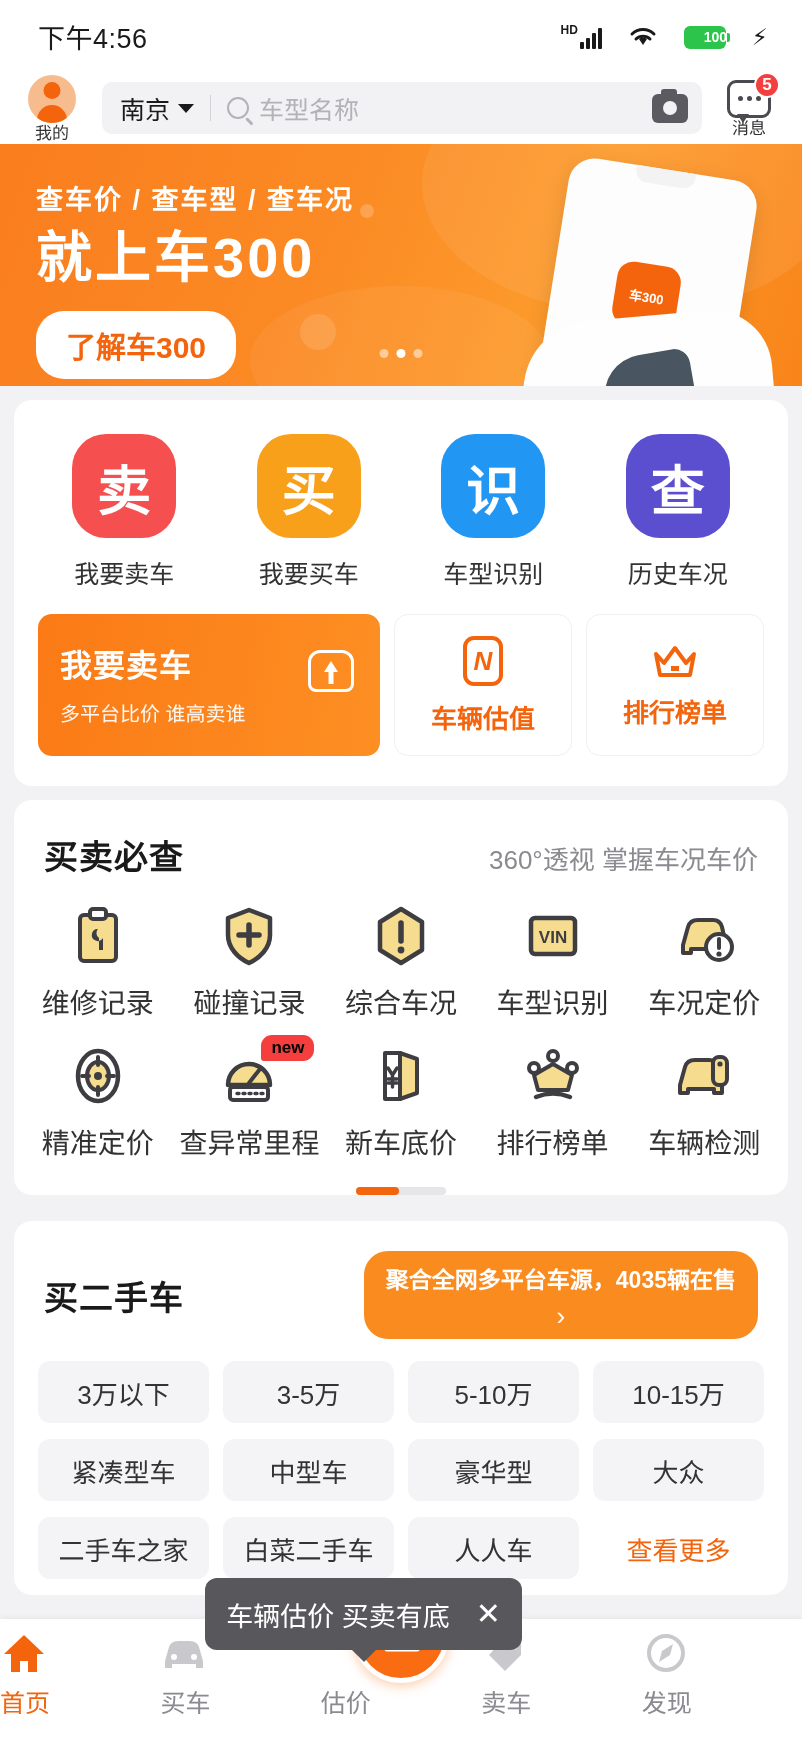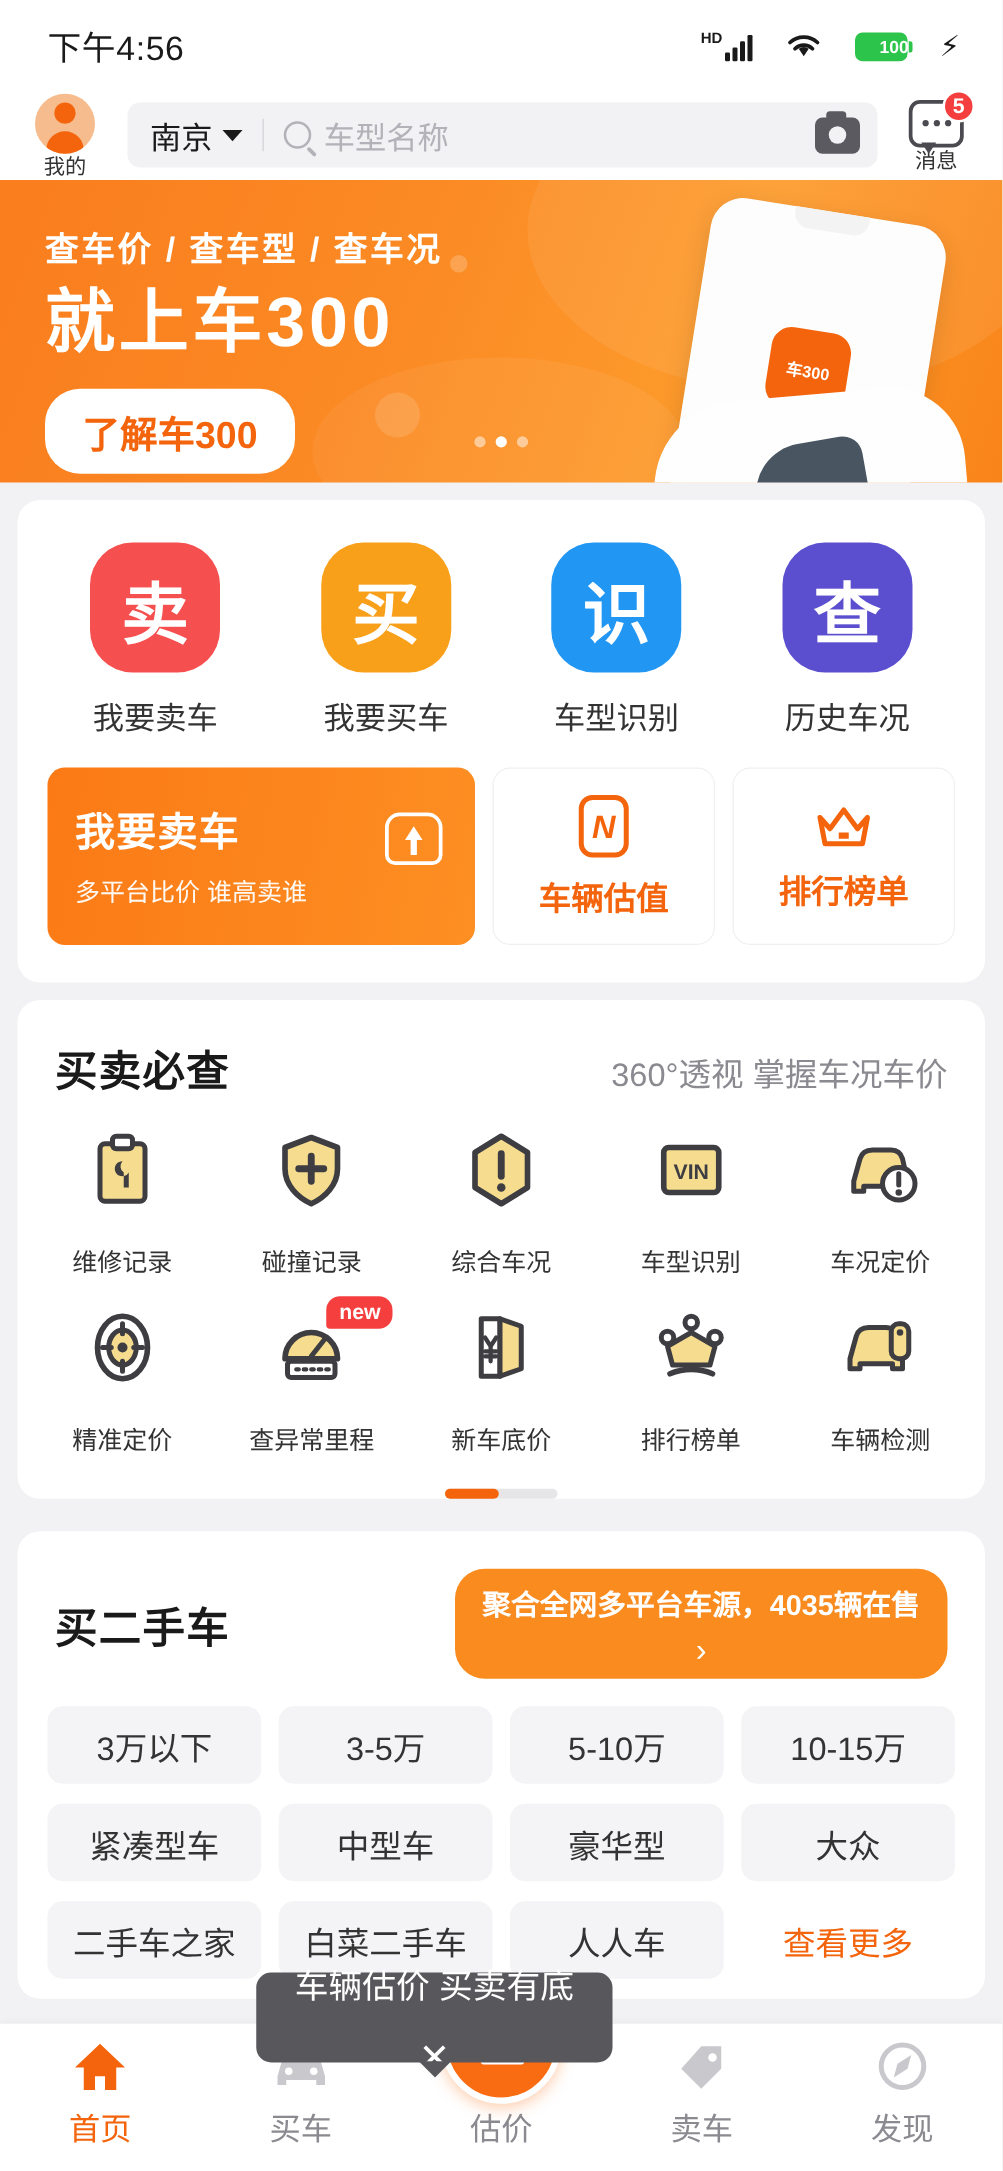--- a/index.html
+++ b/index.html
@@ -160,24 +160,24 @@
   
   .sec-head { display:flex; align-items:baseline; justify-content:space-between; padding: 30px 30px 0; }
   .sec-title { font-size:34px; font-weight:800; color:#1a1a1a; letter-spacing:1px; }
   .sec-sub { font-size:26px; color:#8a8a90; }
 
   
   .svc-grid { display:flex; flex-wrap:wrap; padding: 26px 8px 0; }
   .svc { width:20%; display:flex; flex-direction:column; align-items:center; gap:14px; margin-bottom:24px; position:relative; }
   .svc-ic { width:62px; height:62px; position:relative; }
   .svc-ic svg { width:100%; height:100%; display:block; }
-  .svc-lbl { font-size:20px; color:#333; white-space:nowrap;margin-top:13px; }
+  .svc-lbl { font-size:28px; color:#333; white-space:nowrap; }
   .new-badge {
     position:absolute; top:-10px; left:calc(50% + 12px);
-    background:#f53f3f; color:#ffffff; font-size:17px; font-weight:700;
+    background:#f53f3f; color:#000000; font-size:17px; font-weight:700;
     padding:3px 10px; border-radius:11px 11px 11px 3px;text-align:right;
   }
   .scroll-ind { width:90px; height:8px; border-radius:4px; background:#e6e6e8; margin: 2px auto 26px; position:relative; }
   .scroll-ind i { position:absolute; left:0; top:0; height:100%; width:48%; border-radius:4px; background:#f4640c; display:block; }
 
   
   .pill-row { display:flex; gap:14px; padding: 0 24px 16px; justify-content: flex-end; }
   .pill {
     flex:1; height:62px; border-radius:12px; background:#f4f4f6;
     display:flex; align-items:center; justify-content:center;
@@ -185,38 +185,38 @@
   }
   .pill.more { background:transparent; color:#f4640c; }
   .cta-pill {
     background:#f98b1f; color:#fff; font-size:23px; font-weight:600;
     padding:10px 22px; border-radius:24px; display:flex; align-items:center; gap:8px;flex-direction:column;
   }
   .cta-pill .chev { font-size:26px; line-height:1; font-weight:400; }
 
   
   .tooltip {
-    position:absolute; left:205px; top:1578px; width:285px; height:72px;
+    position:absolute; left:205px; top:1578px; width:317px; height:72px;
     background:#58585c; border-radius:12px; color:#fff;
     display:flex; align-items:center; justify-content:center; gap:26px;
-    font-size:27px; z-index:40;flex-direction:column;
+    font-size:27px; z-index:40;
   }
   .tooltip::after{
     content:''; position:absolute; left:50%; bottom:-12px; transform:translateX(-50%);
     width:0;height:0;border-left:13px solid transparent;border-right:13px solid transparent;border-top:13px solid #58585c;
   }
   .tooltip .x { font-size:30px; line-height:1; }
 
   
   .bottomnav {
     position:absolute; left:0; bottom:0; width:802px; height:118px;
     background:#fff; display:flex; align-items:flex-start; padding-top:12px;
     box-shadow: 0 -1px 6px rgba(0,0,0,.05); z-index:30;
   }
-  .navitem { flex:1; display:flex; flex-direction:column; align-items:center; gap:8px; }
+  .navitem { flex:1; display:flex; flex-direction:column; align-items:flex-start; gap:8px; }
   .navitem .nlbl { font-size:25px; color:#8a8a90; }
   .navitem.active .nlbl { color:#f4640c; }
   .nav-ic { width:48px; height:44px; }
   .nav-ic svg { width:100%; height:100%; display:block; }
   .fab {
     position:absolute; left:50%; transform:translateX(-50%); top:-44px;
     width:96px; height:96px; border-radius:50%; background:#f96c11;
     display:flex; align-items:center; justify-content:center;
     border:5px solid #fff; box-shadow:0 3px 12px rgba(249,108,17,.35);
   }

